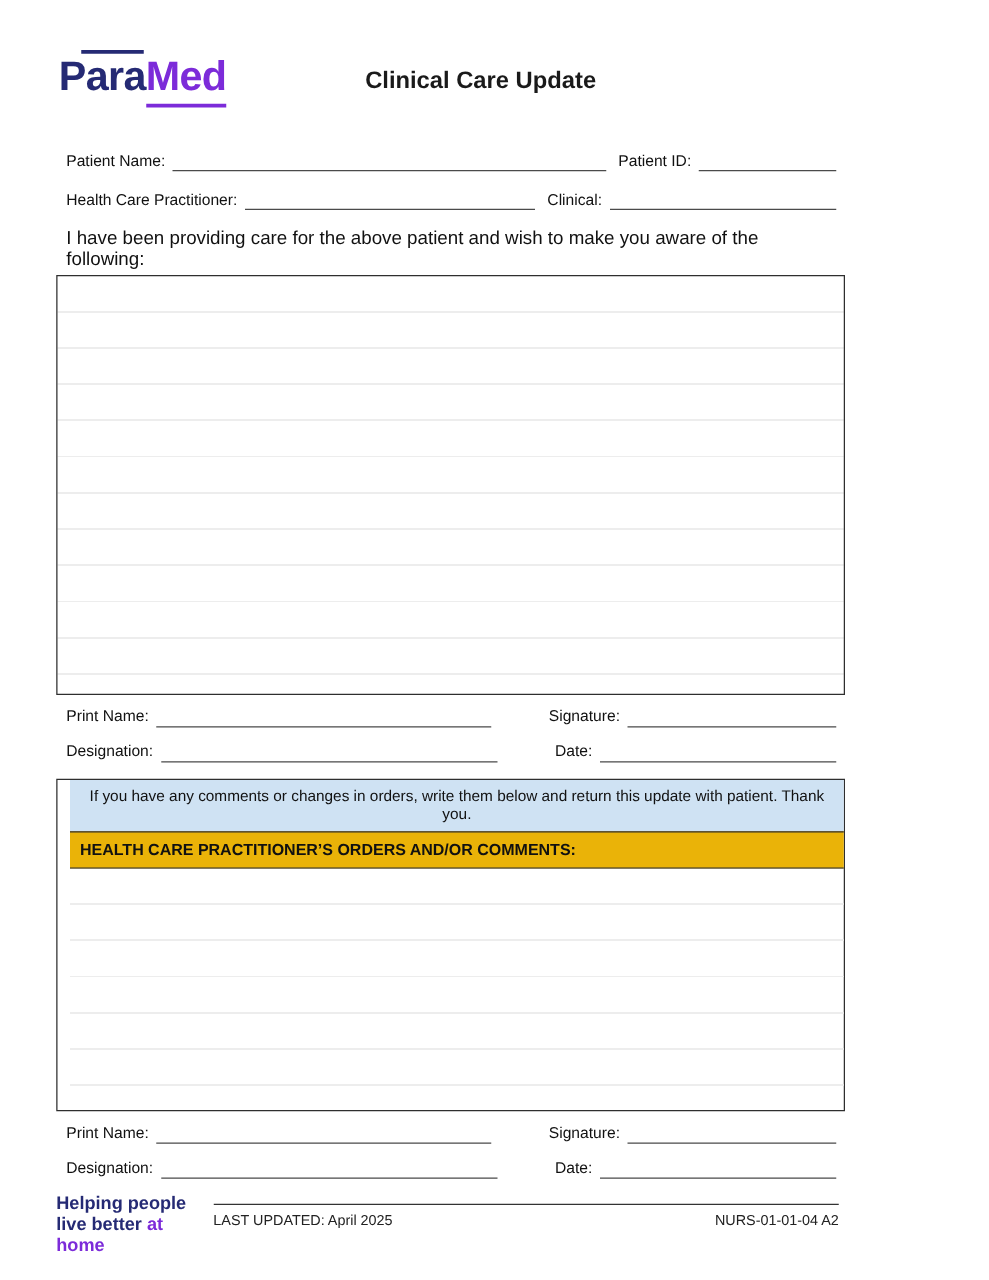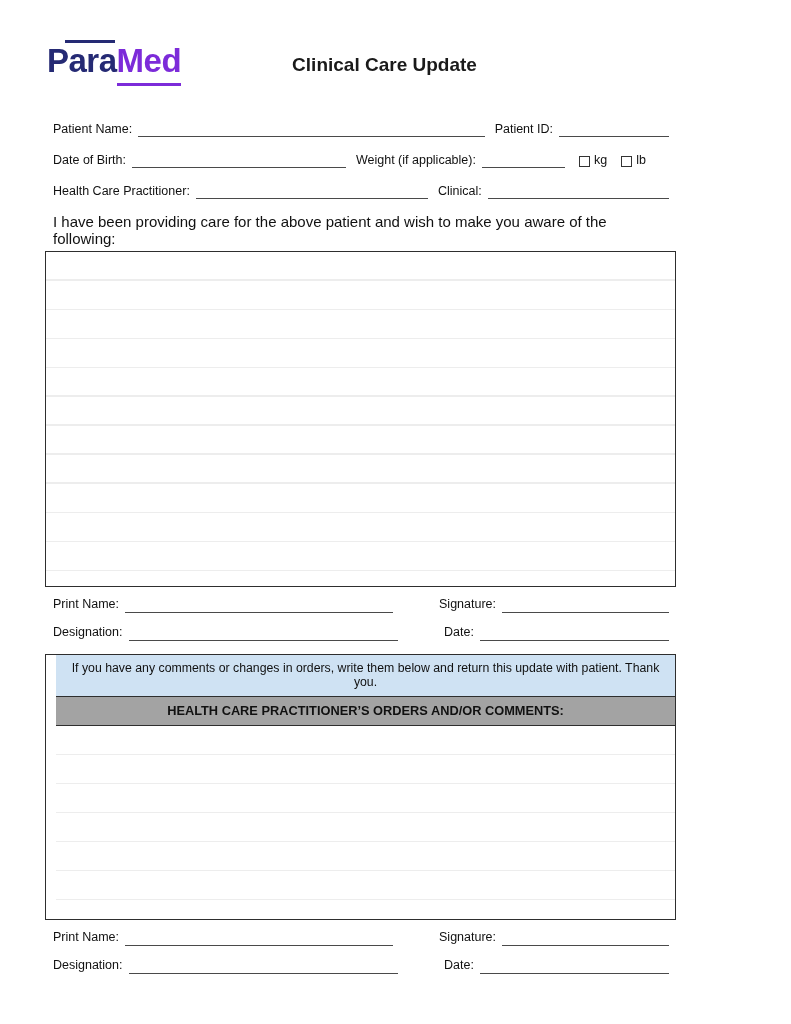--- a/index.html
+++ b/index.html
@@ -45,21 +45,21 @@
   .sigs{margin:9px 53px 0 53px;font-size:12.5px;}
   .sig-row{display:flex;align-items:flex-end;margin-bottom:11px;}
   .sig-left{display:flex;width:345px;margin-right:14px;}
   .sig-right{display:flex;align-items:flex-start;flex:1;margin-left:32px;}
   .sig-row label{white-space:nowrap;line-height:16px;}
 
   
   .orders{margin:13px 46px 0 45px;border:1.5px solid var(--box-border);padding-left:10px;}
   .orders-banner{background:var(--banner-bg);text-align:center;font-size:12.3px;padding:6px 8px 7px 8px;}
   .orders-heading{border-top:1.2px solid var(--box-border);border-bottom:1.2px solid var(--box-border);
-    text-align:center;font-weight:bold;font-size:12.8px;padding:6px 8px 7px 8px;background:#a3a3a3;}
+    text-align:left;font-weight:bold;font-size:12.8px;padding:6px 8px 7px 8px;background:#eab308;}
   .orders-box{height:193px;margin:0;border:none;background:
     repeating-linear-gradient(to bottom, transparent 0px, transparent 27.5px, var(--rule) 27.5px, var(--rule) 29px);}
 
   
   .footer{position:absolute;left:0;right:0;bottom:18px;display:flex;align-items:flex-start;padding:0 51px 0 45px;}
   .tagline{font-size:14.5px;font-weight:bold;color:var(--navy);line-height:17px;}
   .tagline .purple{color:var(--purple);}
   .footer-right{margin-left:auto;width:510px;}
   .footer-rule{border-top:1.5px solid #333;margin-top:8px;}
   .footer-texts{display:flex;justify-content:space-between;font-size:11.5px;color:#222;margin-top:7px;}
@@ -79,30 +79,20 @@
     </div>
     <h1 class="title">Clinical Care Update</h1>
   </div>
 
   <div class="fields">
     <div class="frow">
       <label>Patient Name:</label>
       <input class="fill-input ml6 mr10" value="" style="">
       <label>Patient ID:</label>
       <input class="w-input ml6" style="width: 110px;" value="">
-    </div>
-    <div class="frow">
-      <label>Date of Birth:</label>
-      <input class="w-input ml6 mr10" style="width: 214px;" value="">
-      <label>Weight (if applicable):</label>
-      <input class="w-input ml6" style="width: 83px;" value="">
-      <span class="cb"></span>
-      <span class="cb-label">kg</span>
-      <span class="cb"></span>
-      <span class="cb-label">lb</span>
     </div>
     <div class="frow">
       <label>Health Care Practitioner:</label>
       <input class="w-input ml6 mr10" style="width: 232px;" value="">
       <label>Clinical:</label>
       <input class="fill-input ml6" value="" style="">
     </div>
   </div>
 
   <p class="prompt">I have been providing care for the above patient and wish to make you aware of the following:</p>
@@ -153,14 +143,27 @@
         <label>Designation:</label>
         <input class="fill-input ml6" style="">
       </div>
       <div class="sig-right">
         <label>Date:</label>
         <input class="fill-input ml6" style="">
       </div>
     </div>
   </div>
 
+  <div class="footer">
+    <div class="tagline">
+      <div>Helping people</div>
+      <div><span>live better </span><span class="purple">at home</span></div>
+    </div>
+    <div class="footer-right">
+      <div class="footer-rule"></div>
+      <div class="footer-texts">
+        <span>LAST UPDATED: April 2025</span>
+        <span>NURS-01-01-04 A2</span>
+      </div>
+    </div>
+  </div>
 
 </div>
 
 </body></html>

